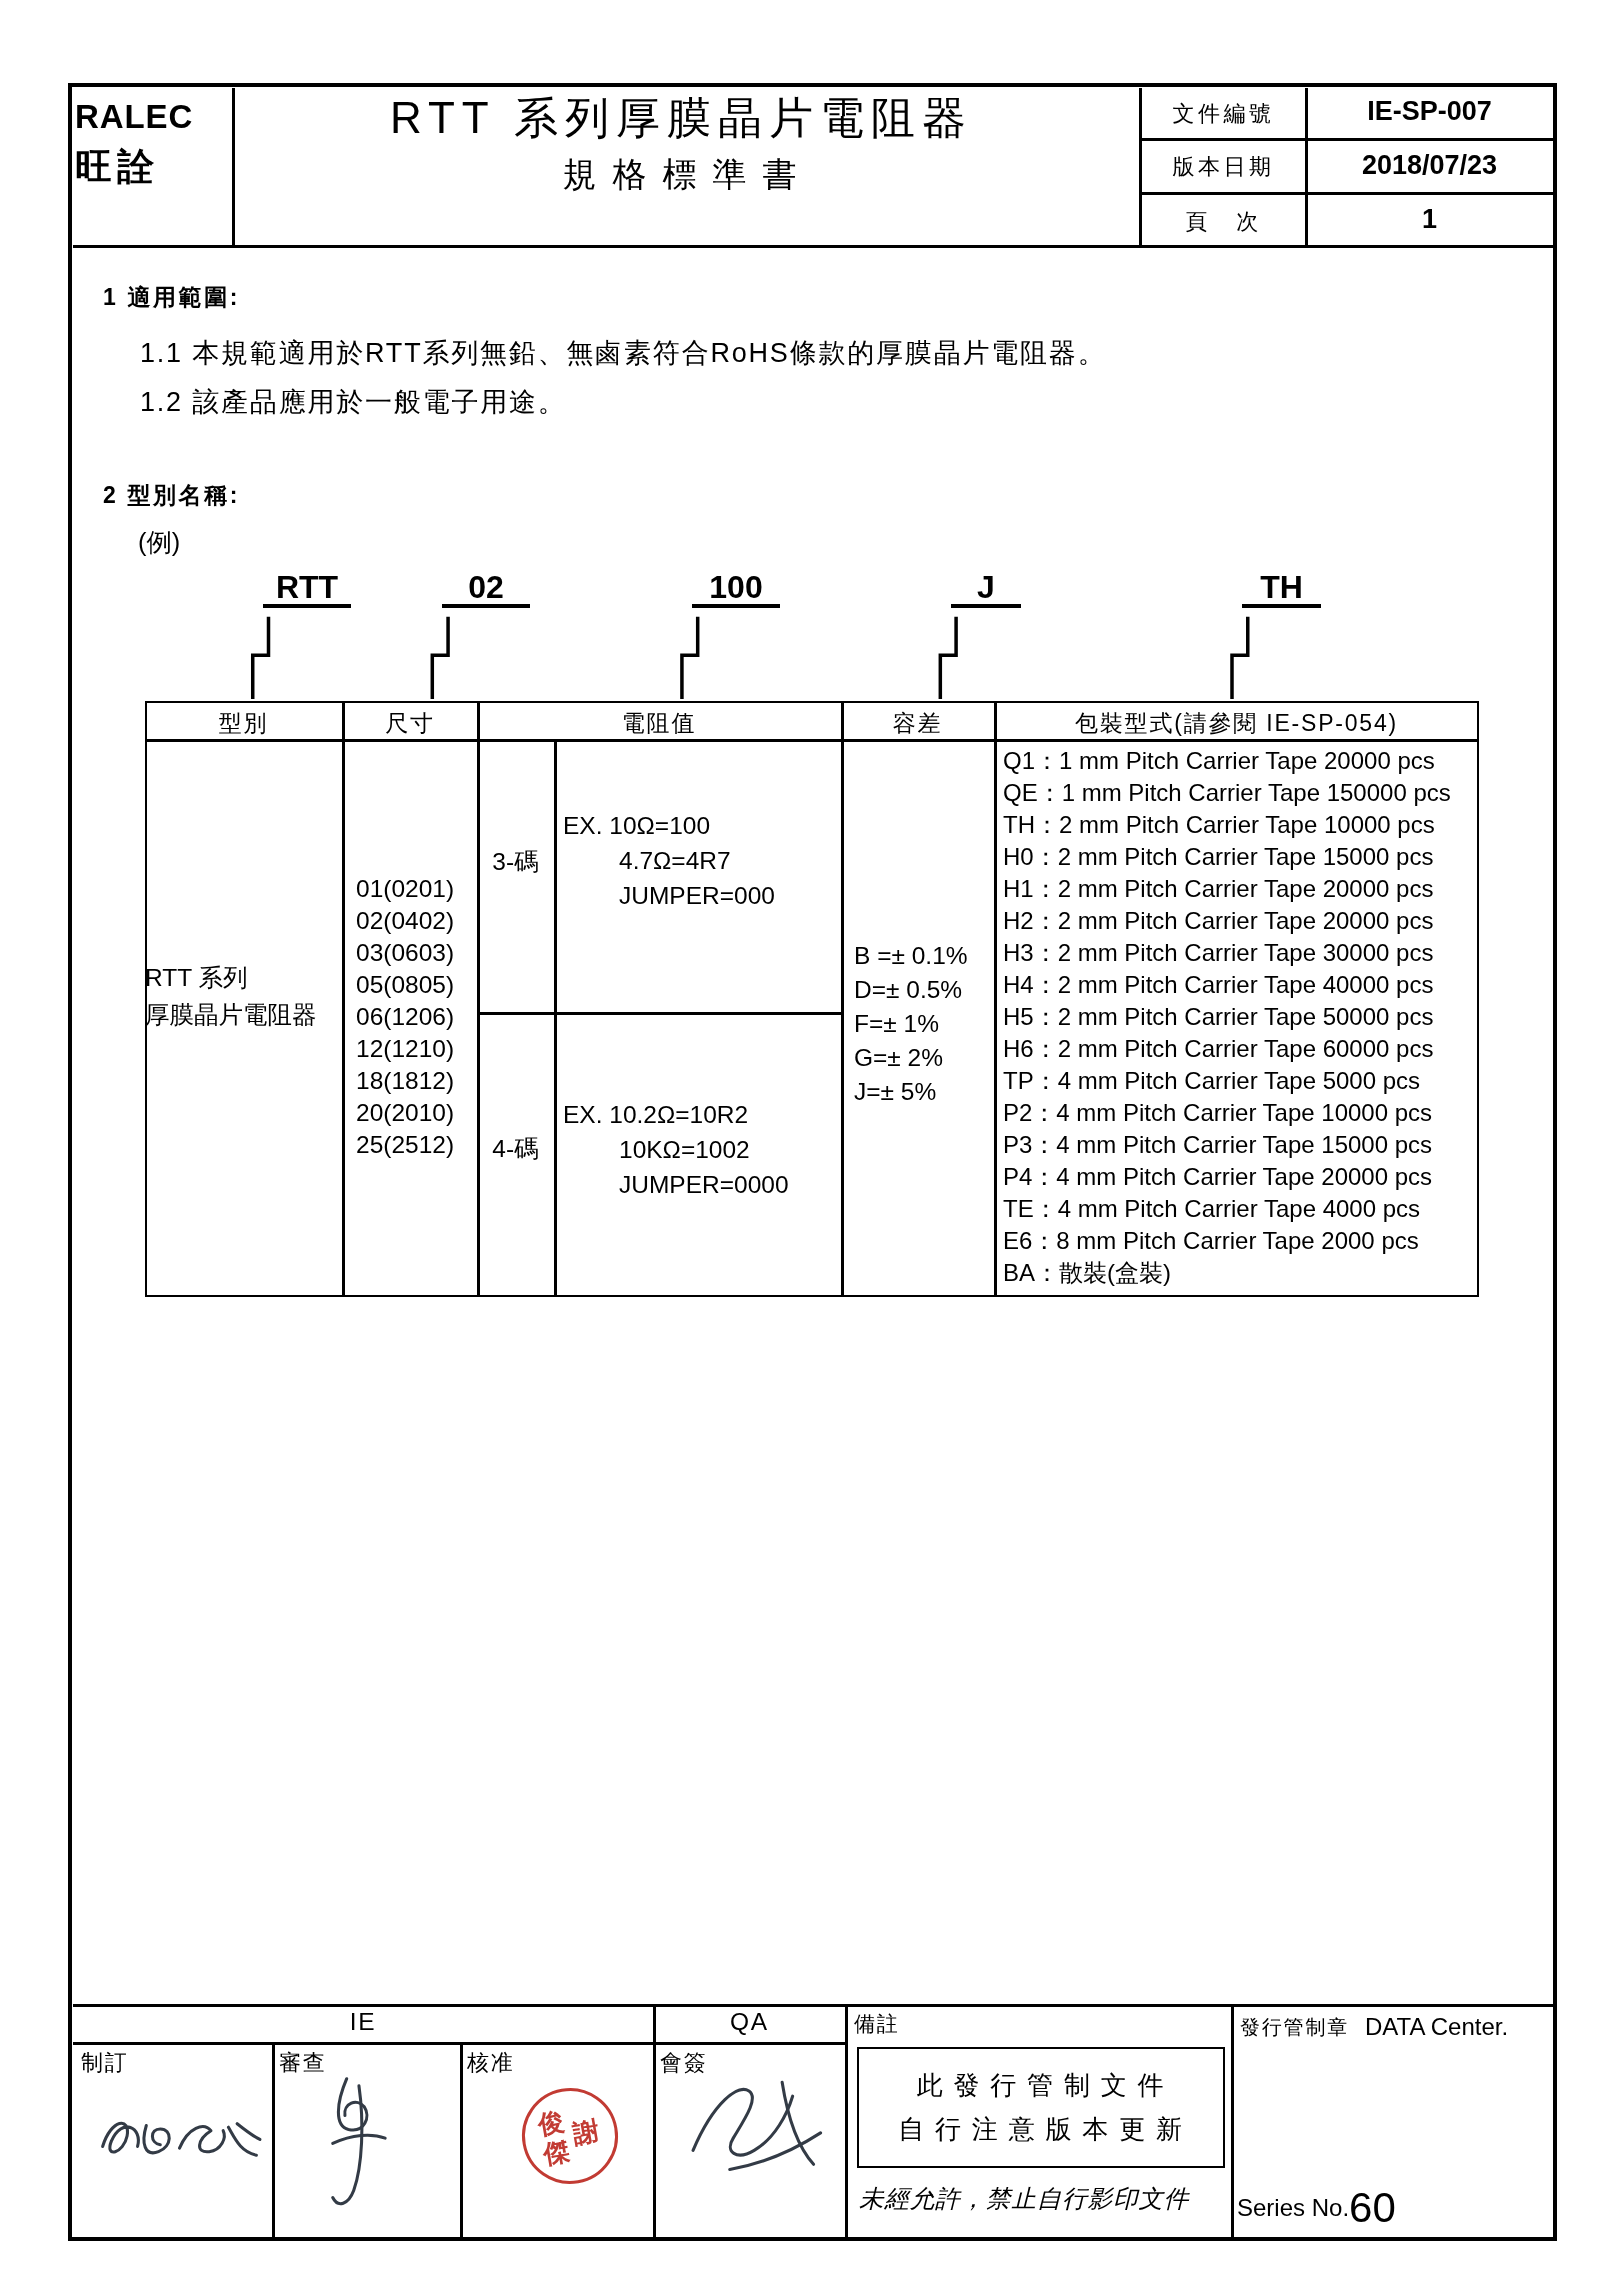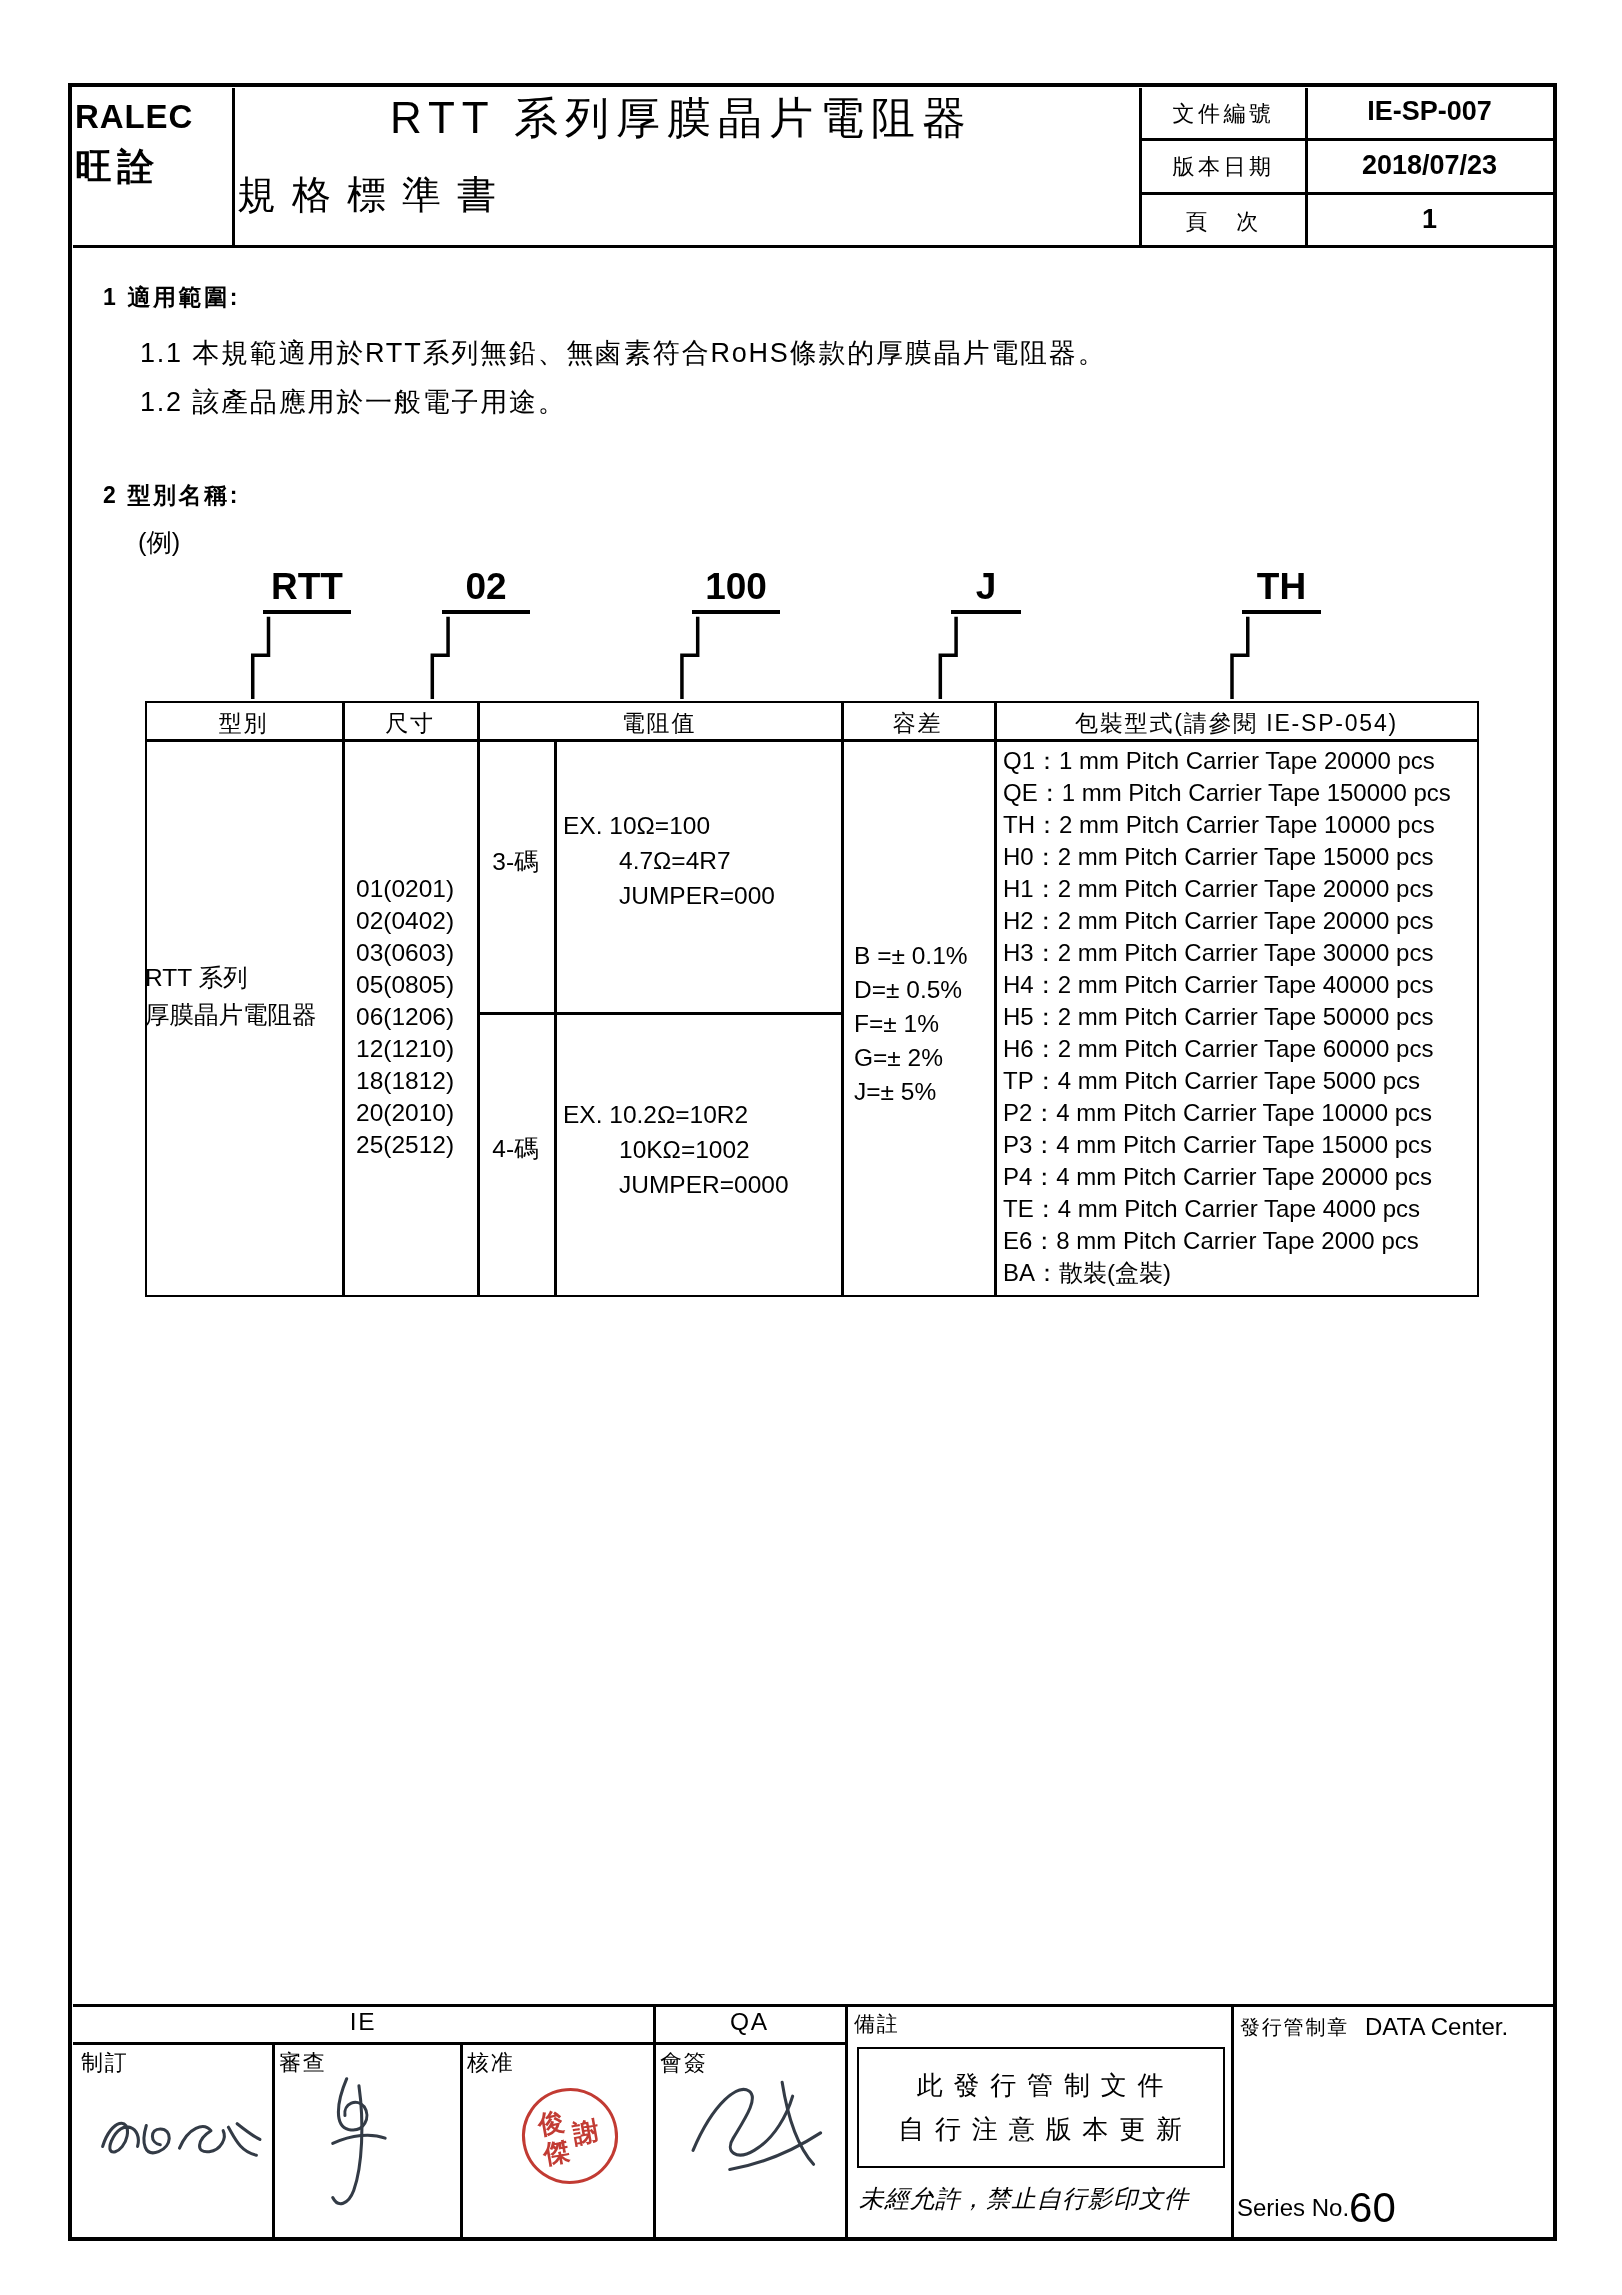--- a/index.html
+++ b/index.html
@@ -10,31 +10,31 @@
   .vl{position:absolute;background:#000;width:2.6px}
   .ctr{text-align:center}
 
   
   .frame{position:absolute;left:68px;top:83px;width:1489px;height:2158px;border:4.4px solid #000}
 
   
   .company{left:75px;top:98px;width:154px;font-size:33px;font-weight:bold;letter-spacing:0.9px}
   .company-cn{left:75px;top:142px;width:154px;font-size:37px;font-weight:bold;text-align:left;letter-spacing:5.3px}
   .title1{left:231px;top:89px;width:901px;text-align:center;font-size:44px;letter-spacing:7px}
-  .title2{left:237px;top:168px;width:901px;font-size:39px;letter-spacing:16px}
+  .title2{left:237px;top:152px;width:901px;text-align:center;font-size:34px;letter-spacing:16px}
   .hlabel{font-size:22px;width:165px;text-align:center;letter-spacing:3.5px}
   .hvalue{font-size:27px;font-weight:bold;width:245px;text-align:center}
 
   
   .sec-head{font-size:23px;font-weight:bold;letter-spacing:2.6px}
   .body-line{font-size:27px;letter-spacing:1.8px}
 
   
-  .code{position:absolute;font-size:37px;font-weight:bold;text-align:center;
-        border-bottom:4.4px solid #000;padding-bottom:7px;line-height:32px}
+  .code{position:absolute;font-size:32px;font-weight:bold;text-align:center;
+        border-bottom:4.4px solid #000;padding-bottom:1px;line-height:32px}
 
   
   .th{position:absolute;top:708px;font-size:23px;text-align:center;letter-spacing:1.8px}
   .cell-type{left:145px;top:959px;width:197px;text-align:left;font-size:24.5px;line-height:37px}
   .sizes{left:356px;top:873px;font-size:24.5px}
   .sizes .li{line-height:32px}
   .sub-label{position:absolute;left:478px;width:75px;text-align:center;font-size:24.5px}
   .ex{font-size:24.5px}
   .ex .li{line-height:35px}
   .ex .li + .li{padding-left:56px}

